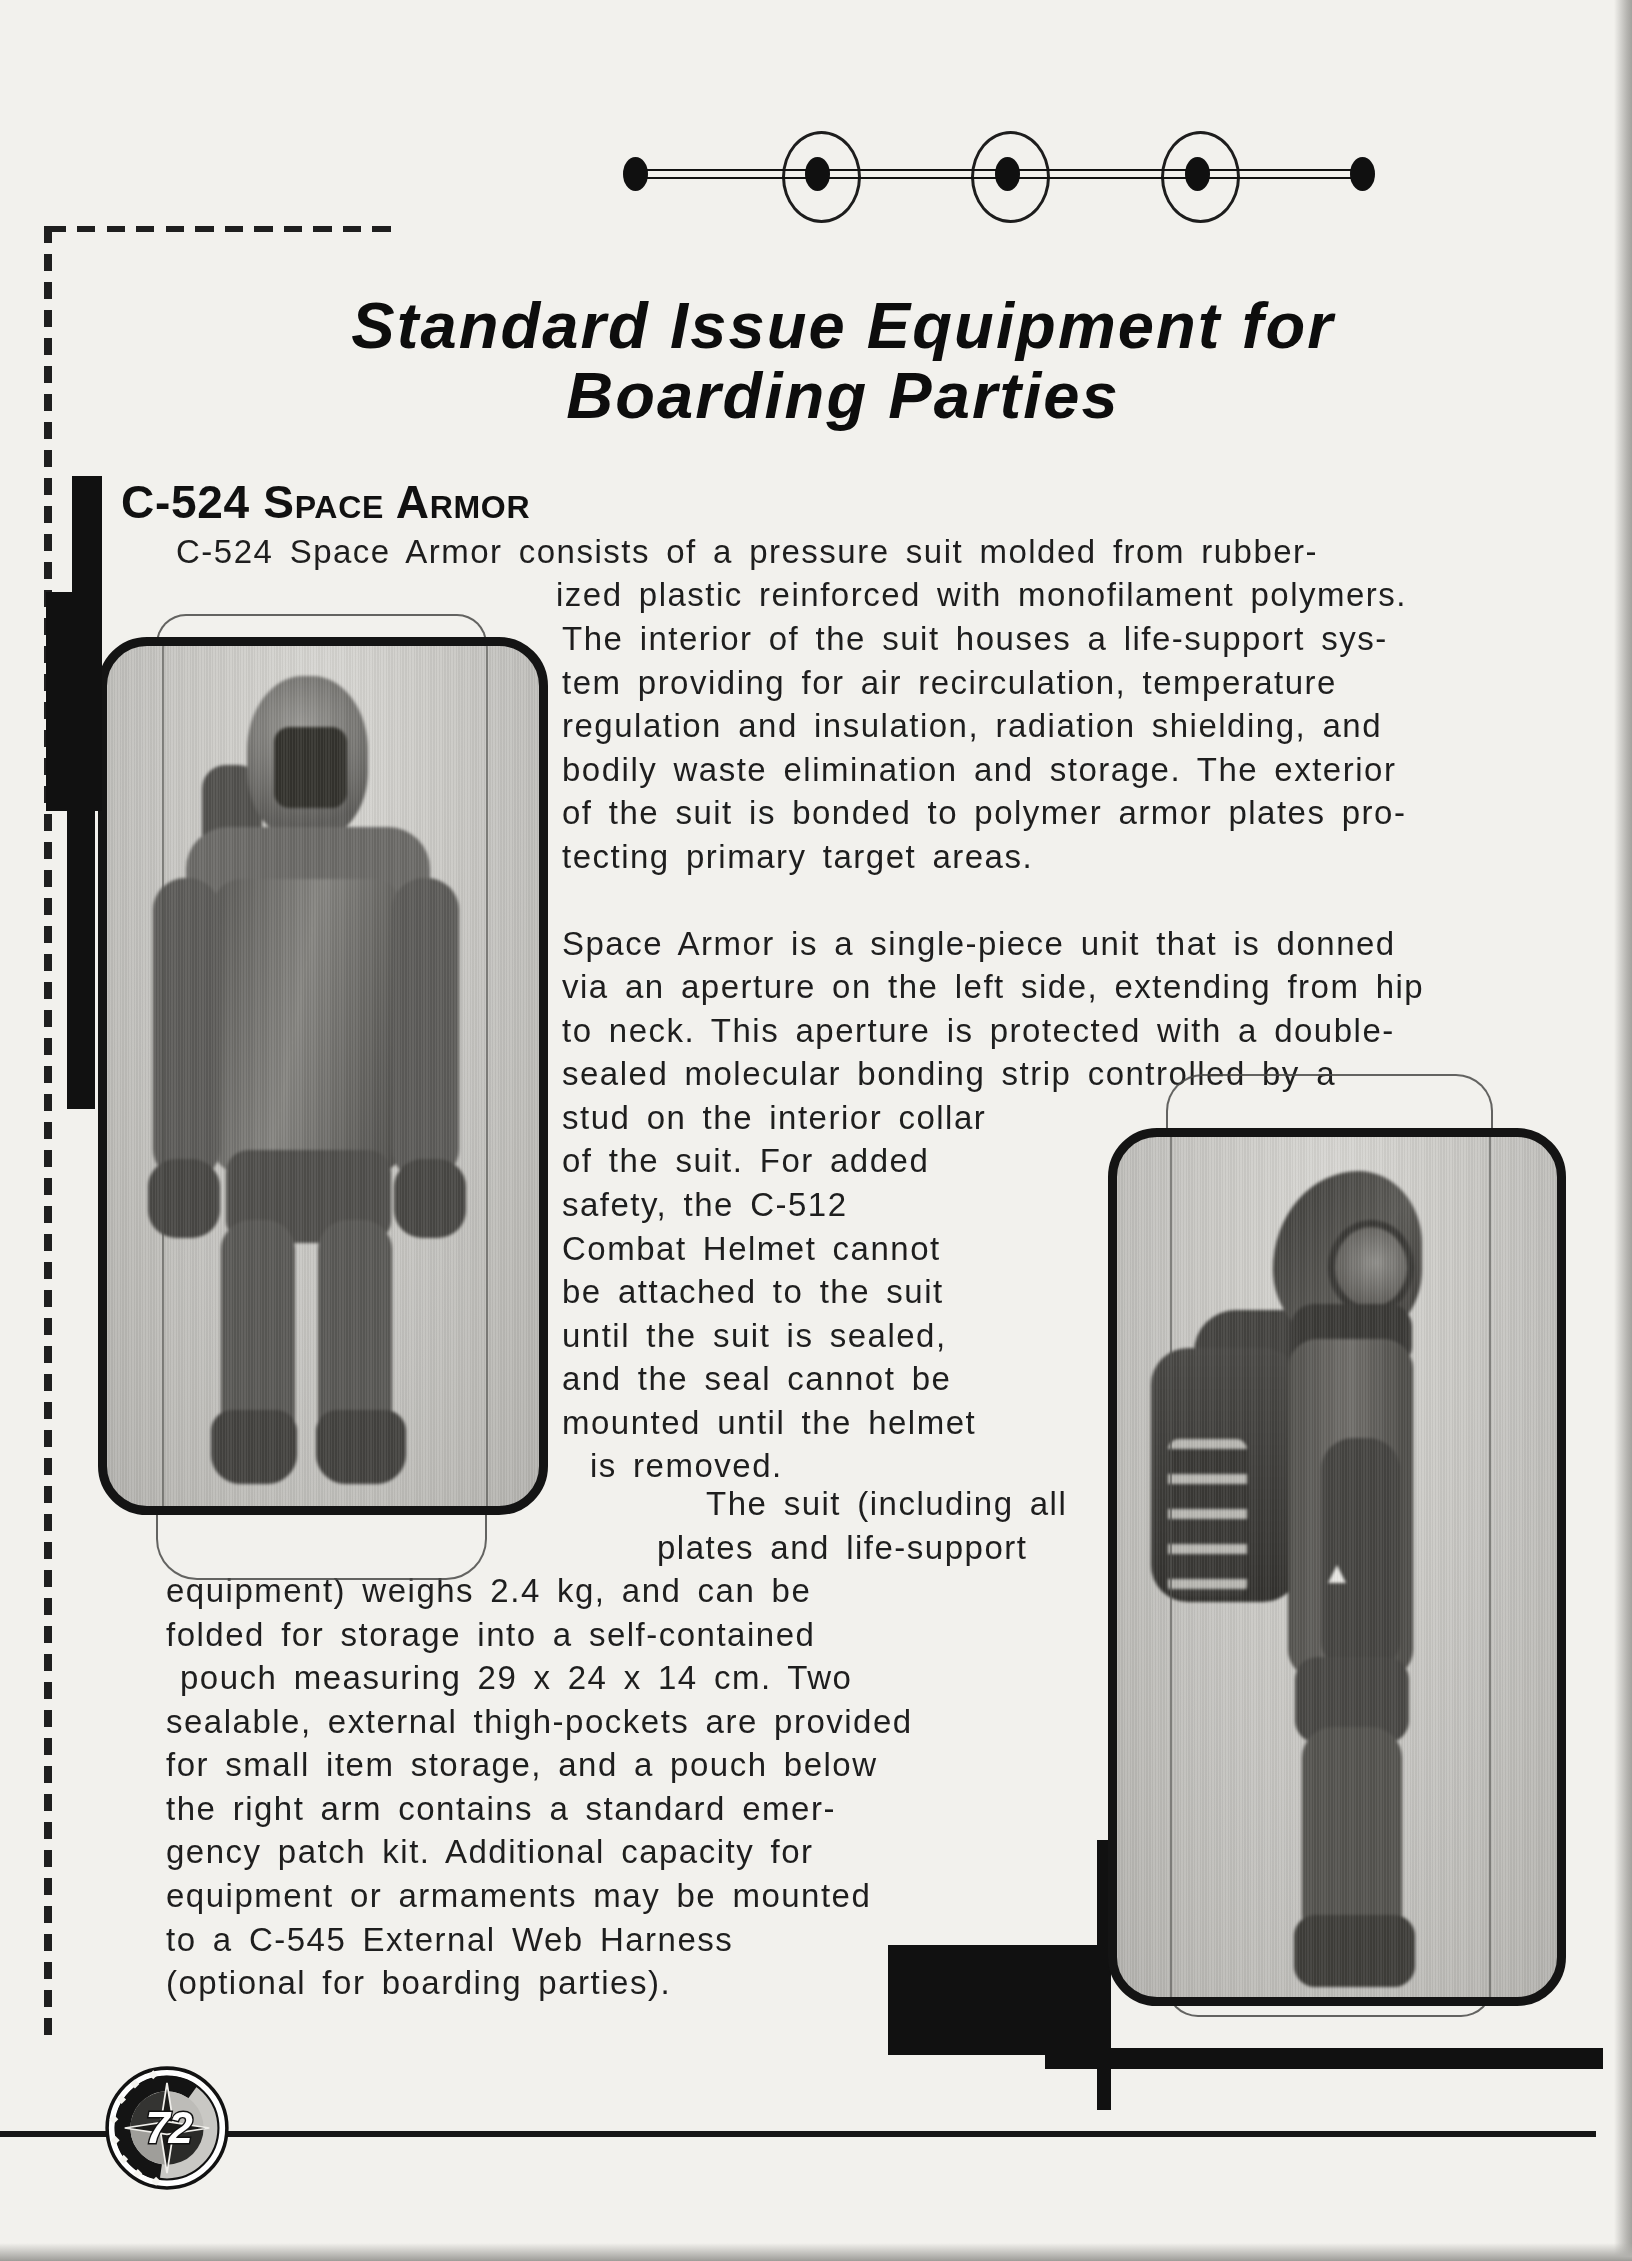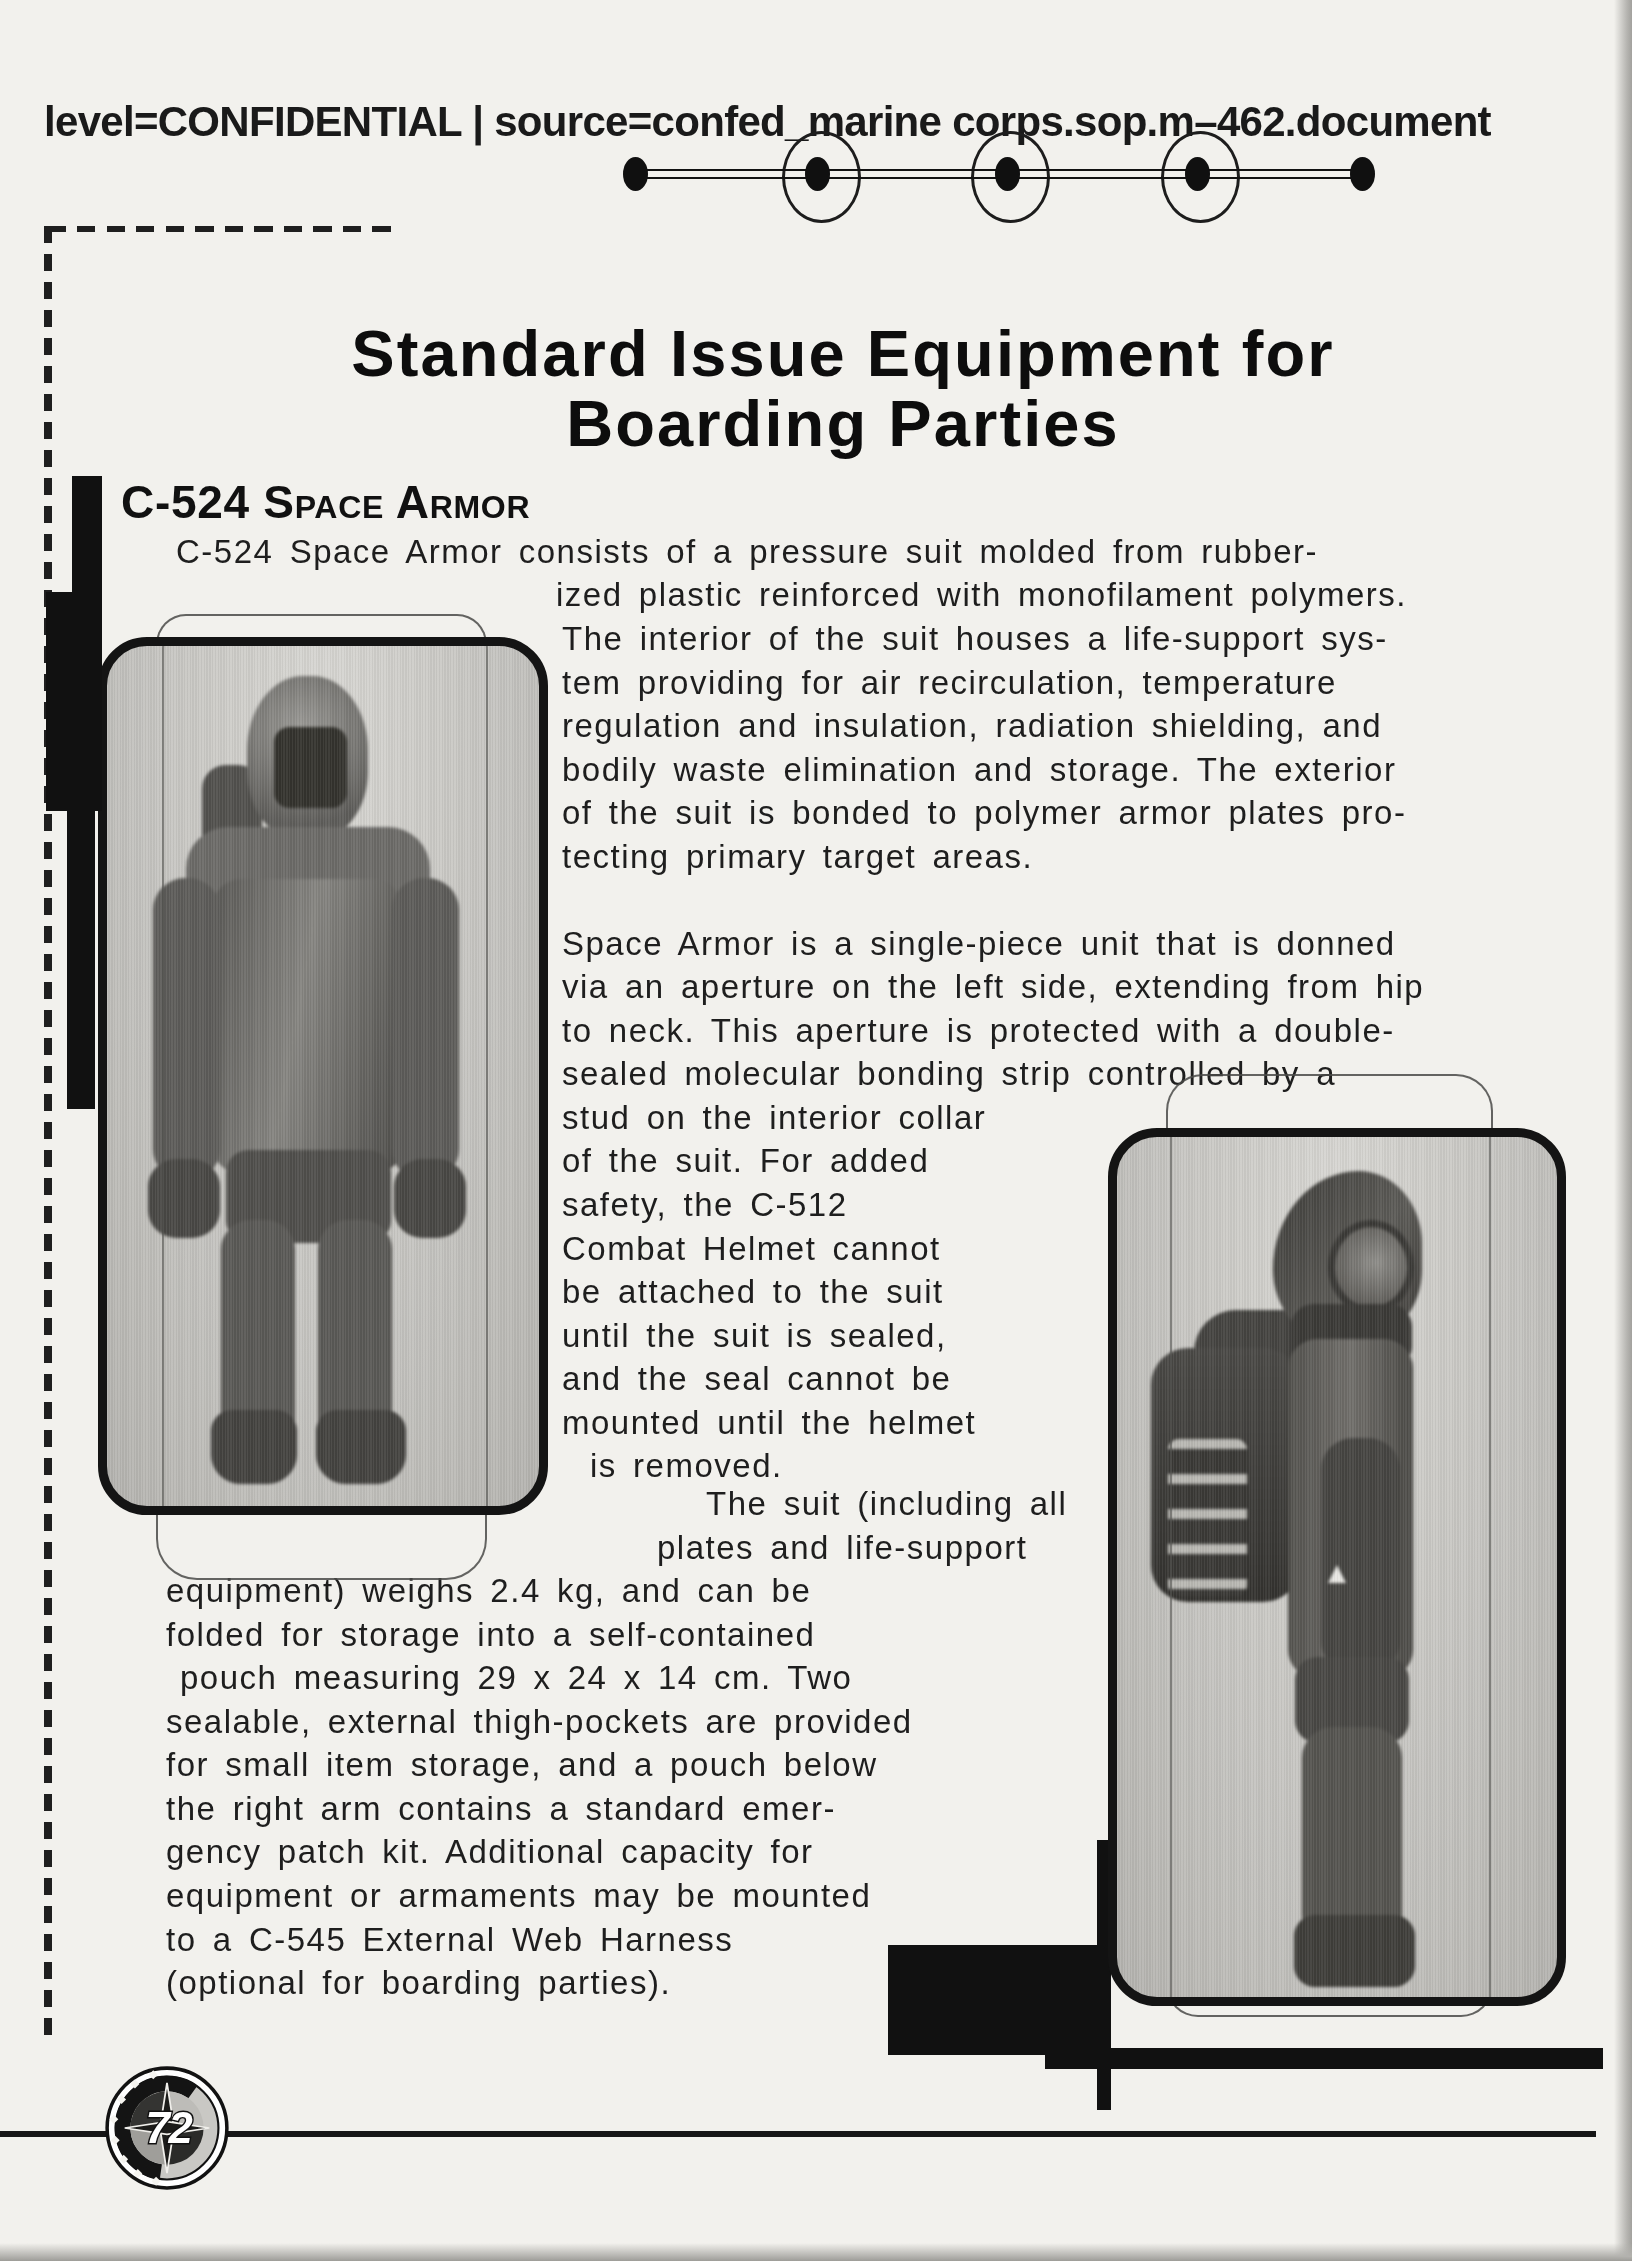--- a/index.html
+++ b/index.html
@@ -31,21 +31,21 @@
   .banner-inner{position:absolute;left:5.6px;right:5.6px;top:5.6px;bottom:5.6px;
           background:linear-gradient(180deg,#3c3c3c,#060606 32%,#000 72%,#2d2d2d);
           display:flex;align-items:center;justify-content:center;padding-left:84px;overflow:hidden;}
   .banner-inner::before{content:"";position:absolute;left:0;top:0;bottom:0;width:77px;
           background:linear-gradient(135deg,#6f6f6f 0%,#2c2c2c 45%,transparent 70%);}
   .banner-label{position:relative;font-weight:700;font-size:29.5px;letter-spacing:4.2px;word-spacing:8.4px;color:#ffffff;
           text-shadow:0 0 11.2px rgba(255,255,255,.95),0 0 3.5px #fff;white-space:nowrap;}
 
   
   .title{position:absolute;left:183px;top:291px;width:1320px;text-align:center;
-         font-weight:700;font-size:65px;line-height:70px;letter-spacing:2.1px;color:#0d0d0d;margin-top:28px;}
+         font-style:italic;font-weight:700;font-size:65px;line-height:70px;letter-spacing:2.1px;color:#0d0d0d;}
 
   
   .heading{position:absolute;left:121px;top:475px;font-weight:700;font-size:46px;letter-spacing:0.7px;
            font-variant:small-caps;color:#111;white-space:nowrap;}
 
   
   .bodyline{position:absolute;font-size:33px;line-height:41px;letter-spacing:1.5px;word-spacing:5.6px;
             color:#1e1e1e;white-space:nowrap;}
 
   
@@ -120,21 +120,20 @@
 
   
   #edge-right{right:0;top:0;width:18px;height:2261px;background:linear-gradient(90deg,transparent,#b7b6b2 70%,#a2a19d);z-index:9;}
   #edge-bottom{left:0;bottom:0;width:1632px;height:18px;background:linear-gradient(180deg,transparent,#b3b2ae 75%,#9d9c98);z-index:9;}
 </style>
 </head>
 <body>
 
 <div class="page">
 
-  <div id="hdr2" class="hdr">level=CONFIDENTIAL | source=confed_marine corps.sop.m–462.document</div>
 
   <div class="dot-ring" style="left:782px;"></div>
   <div class="dot-ring" style="left:971px;"></div>
   <div class="dot-ring" style="left:1161px;"></div>
   <div class="dots-line"></div>
   <div class="dot" style="left:623px;"></div>
   <div class="dot" style="left:805px;"></div>
   <div class="dot" style="left:995px;"></div>
   <div class="dot" style="left:1185px;"></div>
   <div class="dot" style="left:1350px;"></div>

